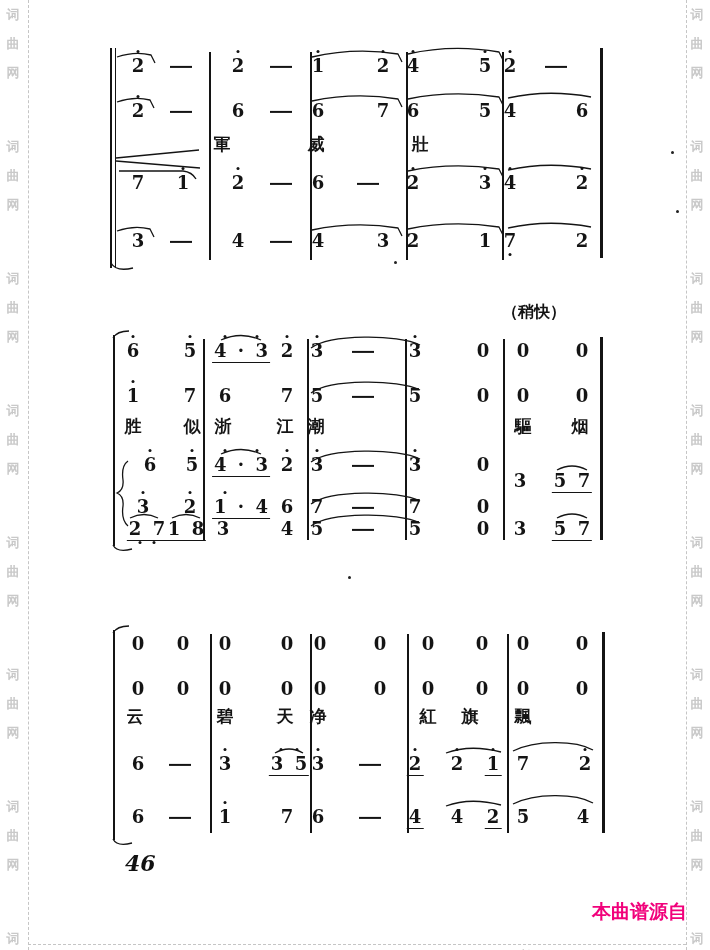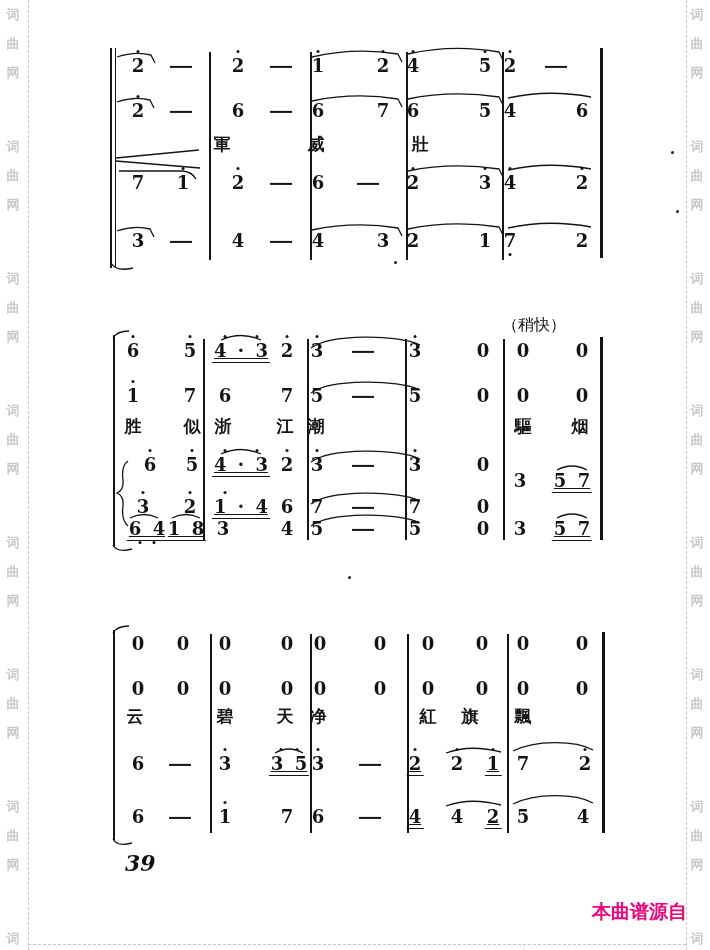--- a/index.html
+++ b/index.html
@@ -1,36 +1,36 @@
 <!DOCTYPE html>
 <html><head>
 <meta charset="utf-8">
 <style>
   html,body{margin:0;padding:0;background:#e8e8e8;}
   #stage{position:relative;width:710px;height:950px;background:#fff;overflow:hidden;
          font-family:"DejaVu Serif",serif;}
   .bar{position:absolute;background:var(--ink,#141414);}
   .note{position:absolute;transform:translateX(-50%);font-weight:700;font-size:18px;
         line-height:1;color:var(--ink,#141414);white-space:pre;word-spacing:5px;}
-  .note.u{border-bottom:1.8px solid var(--ink,#141414);padding:0 2px 2px 2px;text-decoration:underline;}
+  .note.u{border-bottom:1.8px solid var(--ink,#141414);padding:0 2px 2px 2px;}
   .lyric{position:absolute;transform:translateX(-50%);font-size:17px;line-height:1;
          color:var(--ink,#141414);font-weight:600;}
   .odot{position:absolute;width:3px;height:3px;border-radius:50%;
         background:var(--ink,#141414);transform:translateX(-50%);}
   .dash{position:absolute;width:22px;height:2.2px;background:var(--ink,#141414);
         transform:translate(-50%,-50%);}
   .wm{position:absolute;transform:translateX(-50%);font-size:13px;line-height:1;
       color:var(--wm,#c9c9c9);font-weight:600;}
   .speck{position:absolute;width:3px;height:3px;border-radius:50%;background:#222;}
   .guide-v{position:absolute;top:0;height:950px;width:0;border-left:1px dashed var(--guide,#c4c4c4);}
   .guide-h{position:absolute;height:0;border-top:1px dashed var(--guide,#c4c4c4);}
   #arcs{position:absolute;left:0;top:0;}
   #arcs path{stroke:var(--ink,#141414);stroke-width:1.3;fill:none;}
-  .tempo{position:absolute;left:502px;top:302px;font-size:16px;font-weight:400;
-         color:var(--ink,#141414);letter-spacing:0px;margin-top:13px;}
+  .tempo{position:absolute;left:502px;top:302px;font-size:16px;font-weight:700;
+         color:var(--ink,#141414);letter-spacing:0px;}
   .pageno{position:absolute;left:125px;top:850px;font-size:22px;font-weight:700;
           font-style:italic;color:#111;}
   .sourceline{position:absolute;left:477px;top:899px;display:flex;gap:20px;
           font-family:"Liberation Sans",sans-serif;font-weight:700;font-size:19px;}
   .src-prefix{color:#161616;margin-top:48px;}
   .src-site{color:var(--site,#f1017b);}
 </style>
 </head>
 <body>
 
@@ -229,21 +229,21 @@
       <div class="note" style="left: 483px; top: 456px;">0</div>
       <div class="note" style="left: 520px; top: 472px;">3</div>
       <div class="note u" style="left: 572px; top: 472px;">5 7</div>
       <div class="note" style="left: 143px; top: 498px;">3</div>
       <div class="note" style="left: 190px; top: 498px;">2</div>
       <div class="note u" style="left: 241px; top: 498px;">1 · 4</div>
       <div class="note" style="left: 287px; top: 498px;">6</div>
       <div class="note" style="left: 317px; top: 498px;">7</div>
       <div class="note" style="left: 415px; top: 498px;">7</div>
       <div class="note" style="left: 483px; top: 498px;">0</div>
-      <div class="note u" style="left: 147px; top: 520px;">6 4</div>
+      <div class="note u" style="left: 147px; top: 520px;">2 7</div>
       <div class="note u" style="left: 186px; top: 520px;">1 8</div>
       <div class="note" style="left: 223px; top: 520px;">3</div>
       <div class="note" style="left: 287px; top: 520px;">4</div>
       <div class="note" style="left: 317px; top: 520px;">5</div>
       <div class="note" style="left: 415px; top: 520px;">5</div>
       <div class="note" style="left: 483px; top: 520px;">0</div>
       <div class="note" style="left: 520px; top: 520px;">3</div>
       <div class="note u" style="left: 572px; top: 520px;">5 7</div>
       <div class="lyric" style="left: 133px; top: 418px;">胜</div>
       <div class="lyric" style="left: 192px; top: 418px;">似</div>
@@ -338,21 +338,21 @@
       <div class="odot" style="left: 585px; top: 748px;"></div>
       <div class="odot" style="left: 225px; top: 801px;"></div>
       <div class="dash" style="left: 180px; top: 765px;"></div>
       <div class="dash" style="left: 370px; top: 765px;"></div>
       <div class="dash" style="left: 180px; top: 818px;"></div>
       <div class="dash" style="left: 370px; top: 818px;"></div>
     </div>
 
   <div class="tempo">（稍快）</div>
 
-  <div class="pageno">39</div>
+  <div class="pageno">46</div>
 
   <div class="sourceline">
     <span class="src-prefix">本曲谱源自</span>
     <span class="src-site">本曲谱源自</span>
   </div>
 <div class="speck" style="left: 671px; top: 151px;"></div>
     <div class="speck" style="left: 676px; top: 210px;"></div>
     <div class="speck" style="left: 394px; top: 261px;"></div>
     <div class="speck" style="left: 348px; top: 576px;"></div>
   </div>

